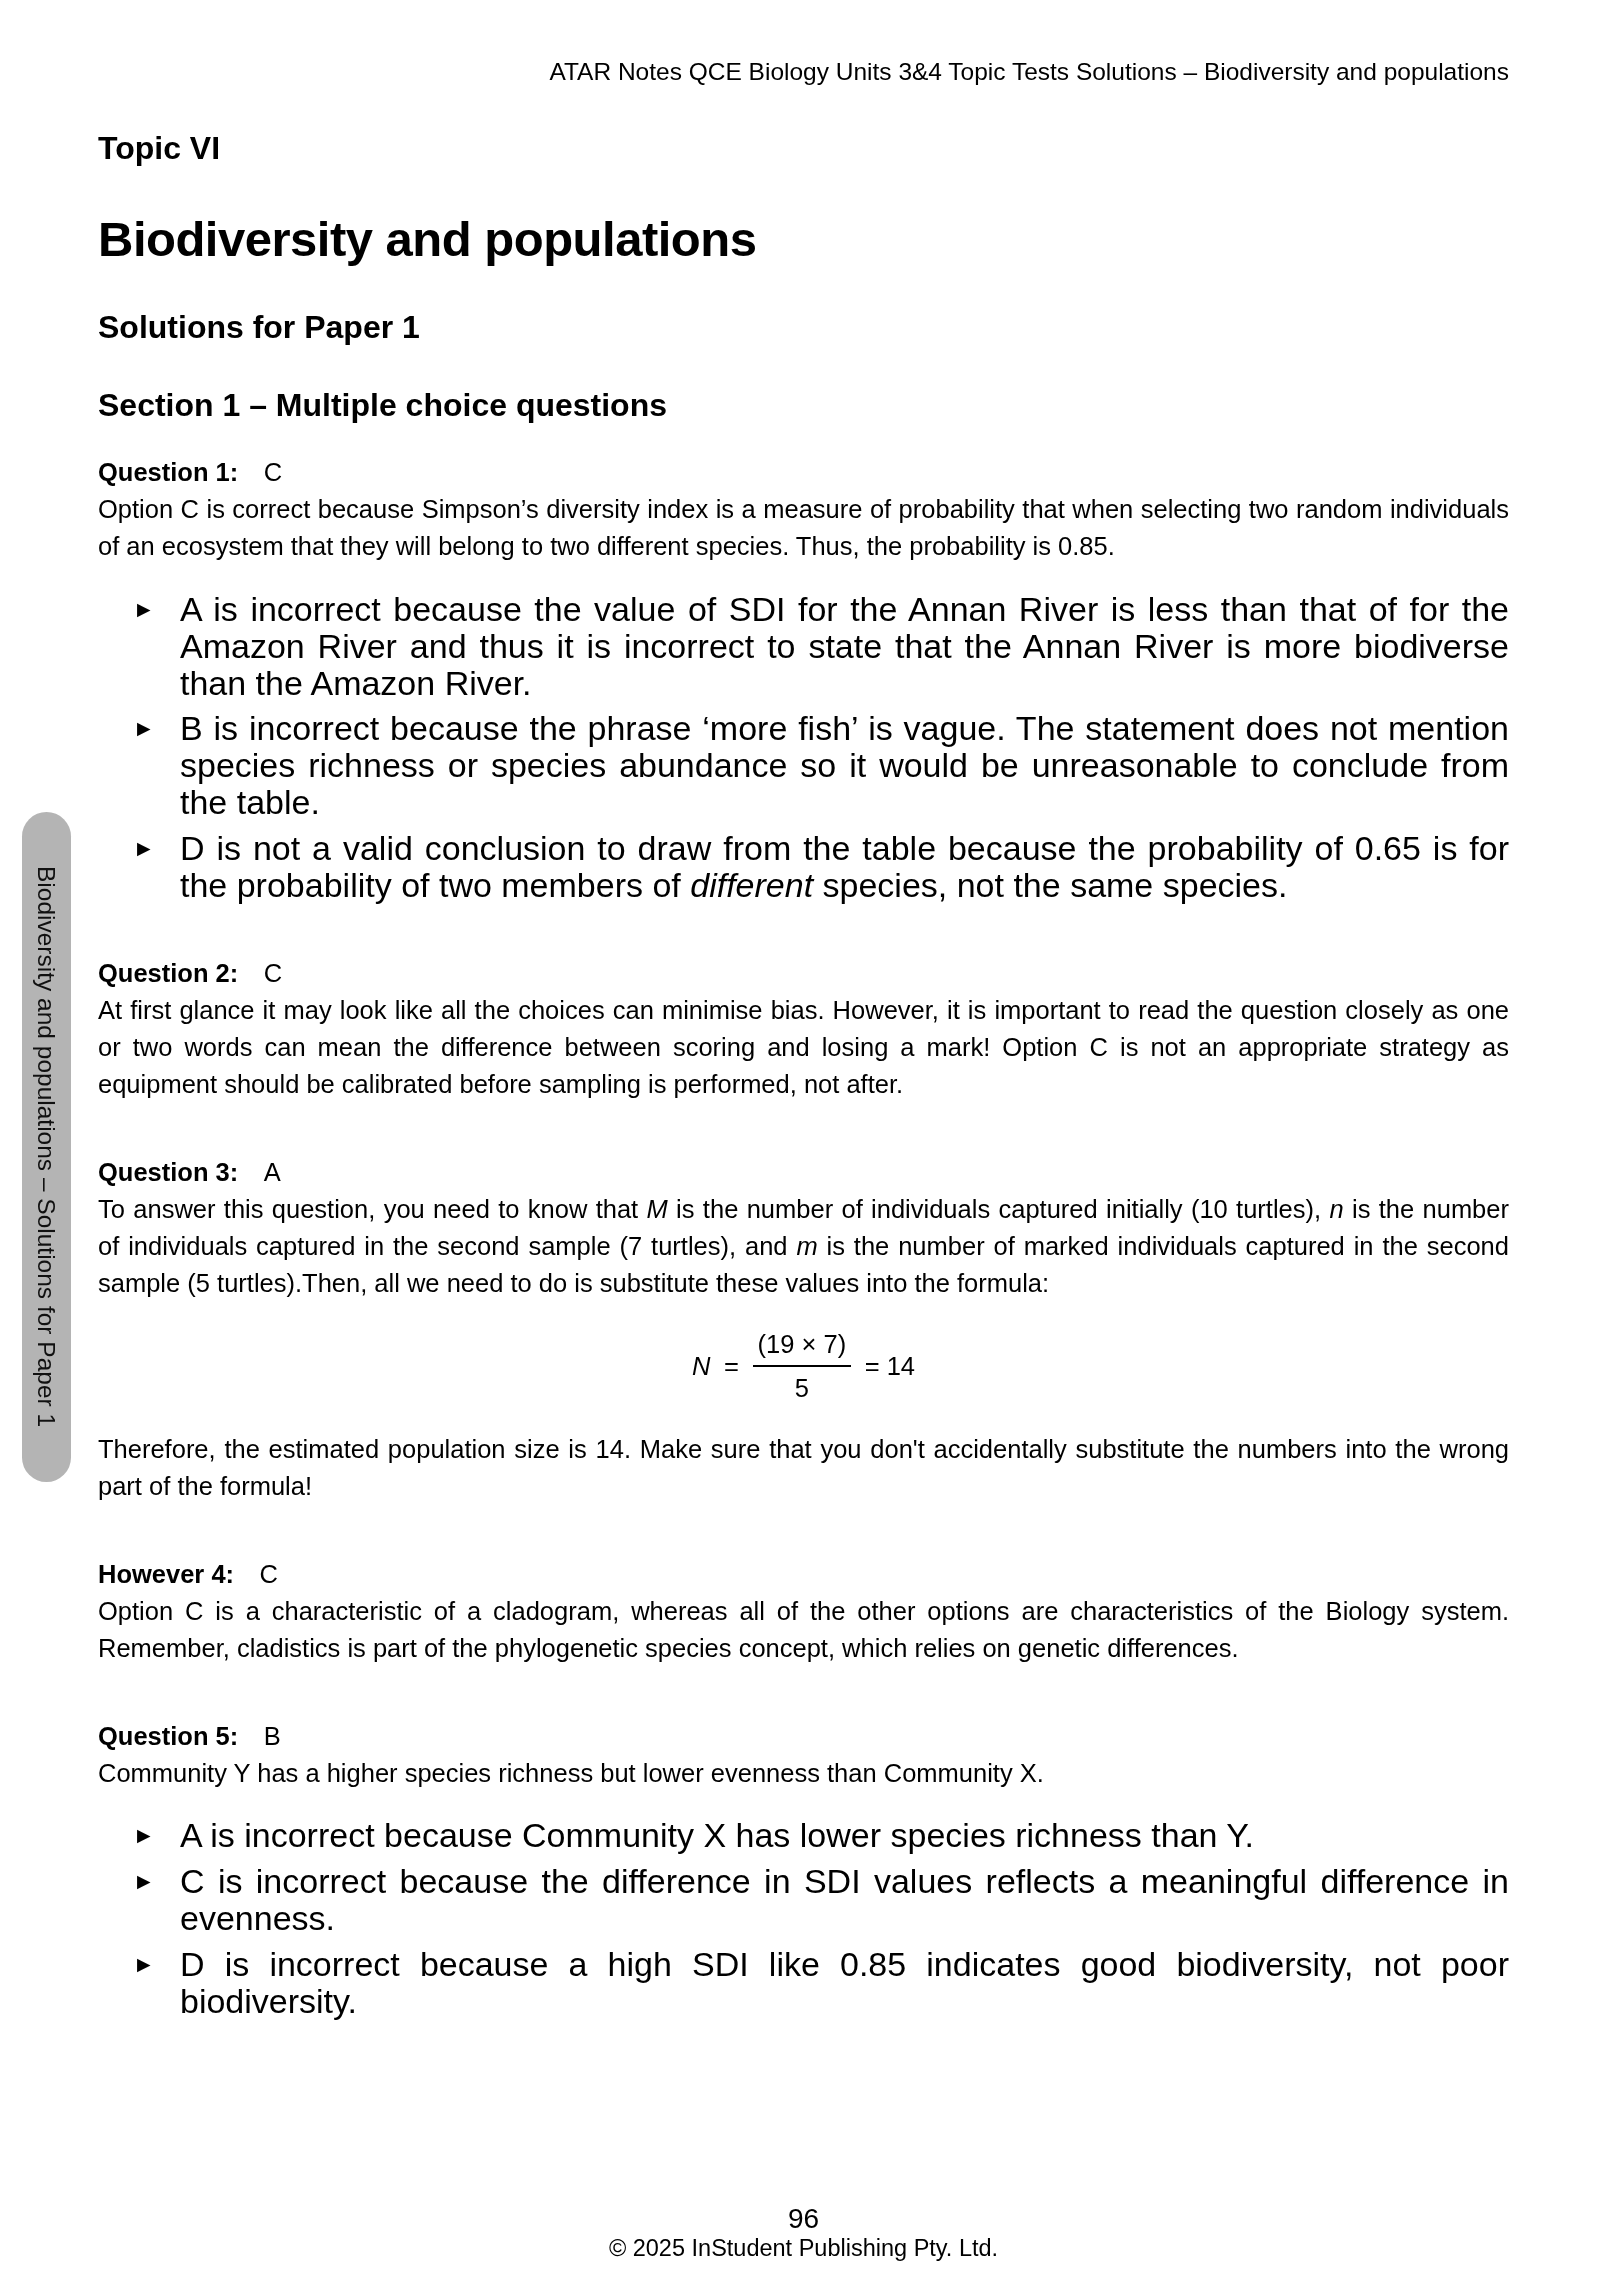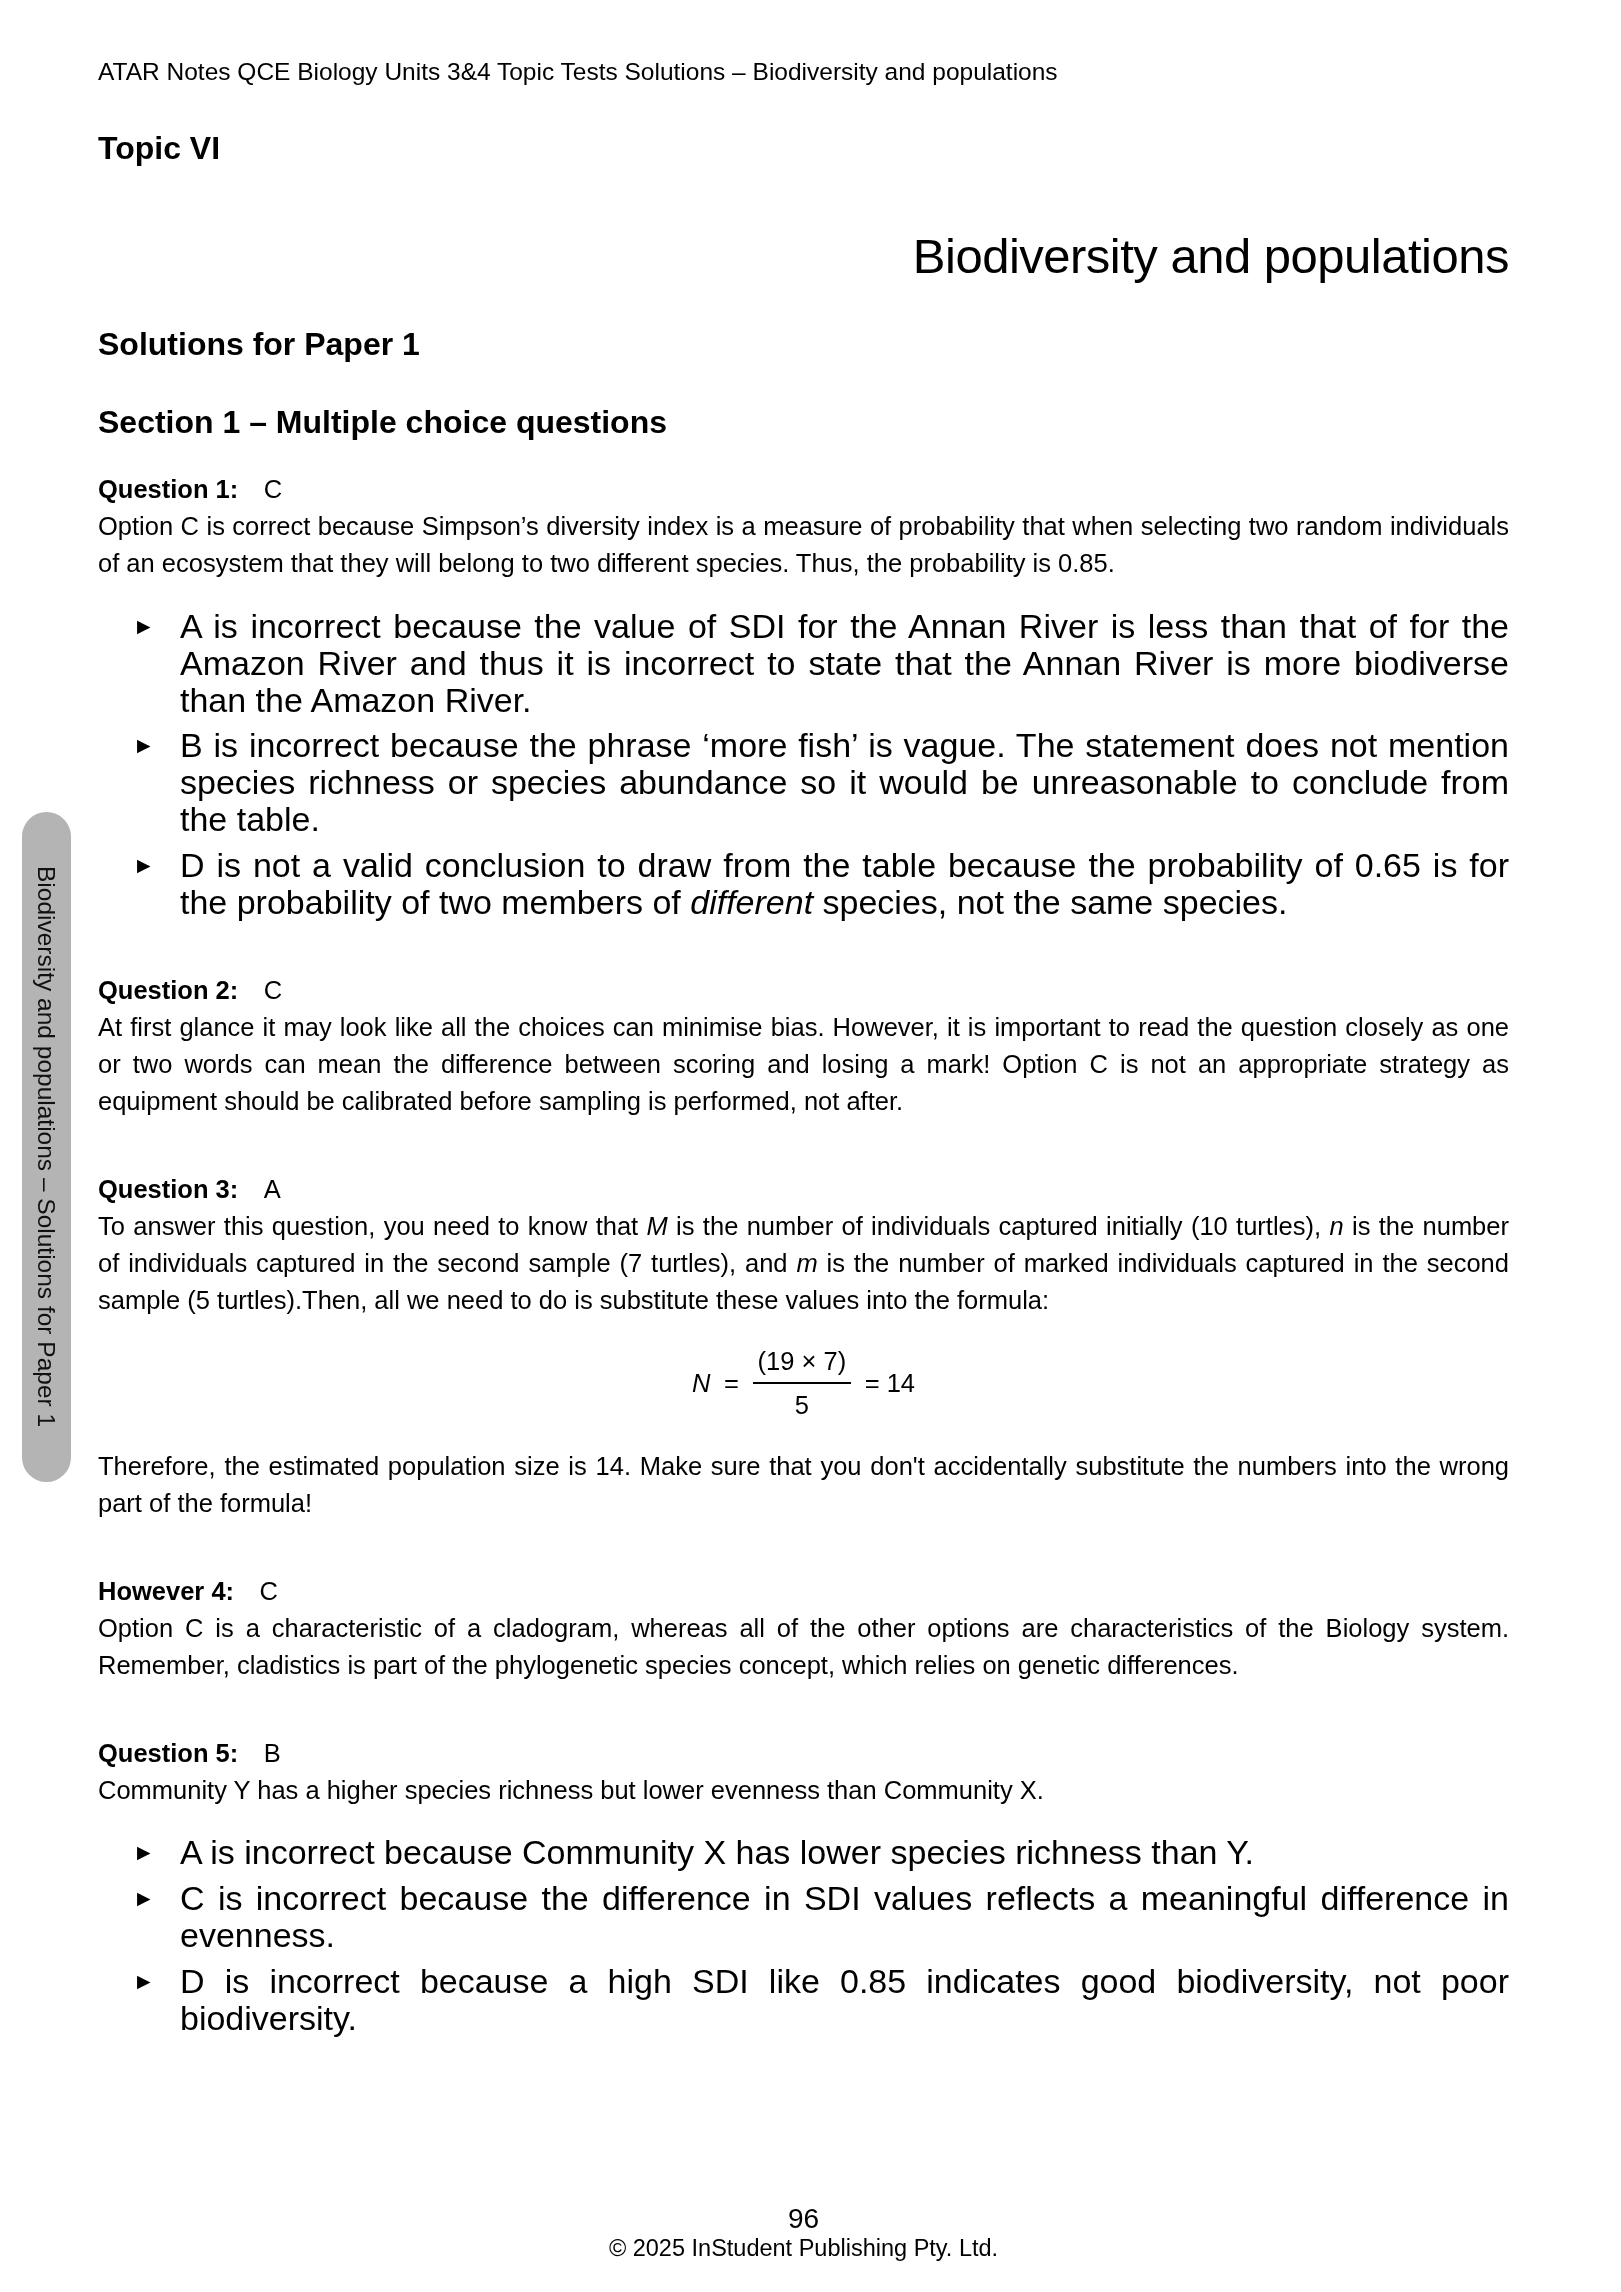--- a/index.html
+++ b/index.html
@@ -20,36 +20,36 @@
     position: absolute;
     left: 98px;
     top: 57px;
     width: 1411px;
   }
 
   .doc-header {
     font-size: 24.5px;
     line-height: 29px;
     font-weight: 400;
+    text-align: right;
   }
 
   .topic-label {
     margin-top: 43px;
     font-size: 32px;
     line-height: 39px;
     font-weight: 700;
   }
 
   .page-title {
-    margin-top: 59px;
+    margin-top: 42px;
     font-size: 49px;
     line-height: 59px;
-    font-weight: 400;
+    font-weight: 700;
     letter-spacing: -0.5px;
-    text-align: right;
   }
 
   .subtitle, .section-heading {
     margin-top: 39px;
     font-size: 32px;
     line-height: 39px;
     font-weight: 700;
   }
 
   .q-block { margin-top: 51px; }

